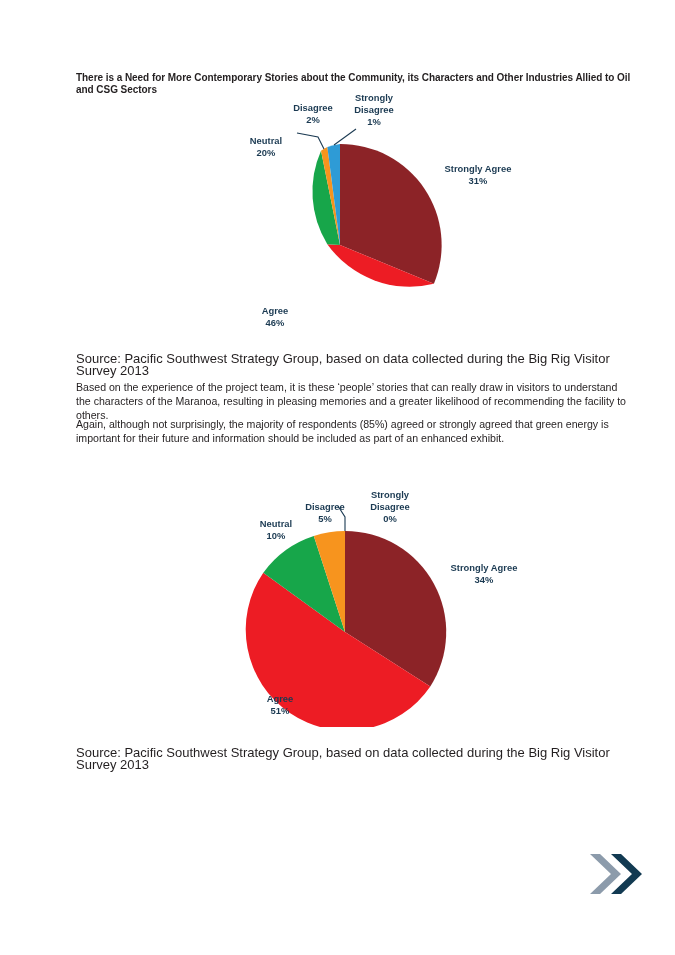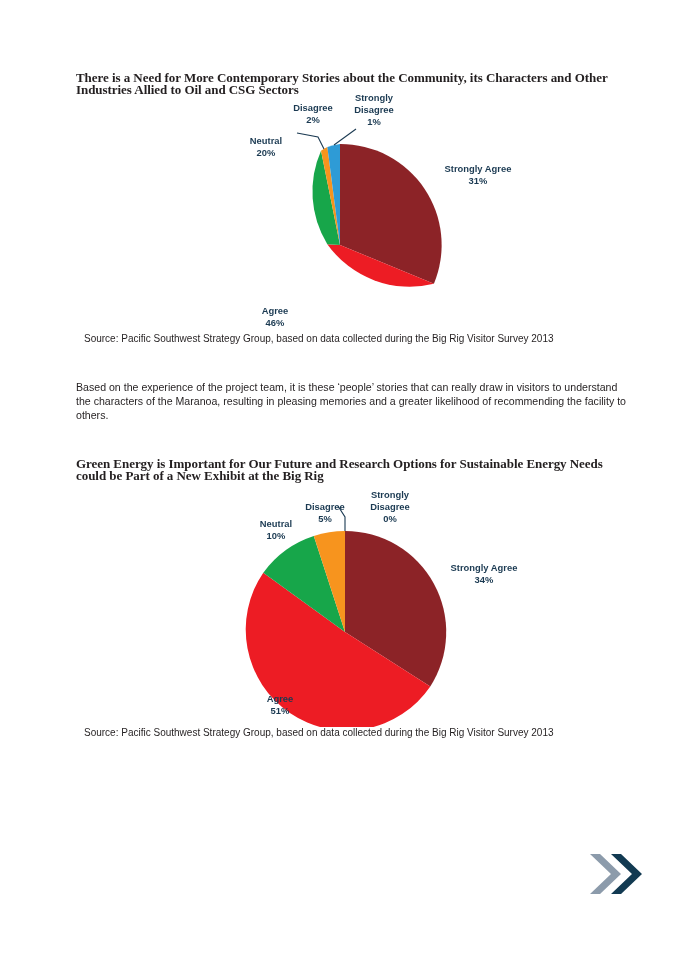--- a/index.html
+++ b/index.html
@@ -18,34 +18,34 @@
   .page {
     position: absolute;
     inset: 0;
   }
 
   
   .figure-title {
     position: absolute;
     left: 76px;
     width: 556px;
-    font-size: 13px;
+    font-size: 10px;
     font-weight: bold;
     line-height: 11.5px;
     color: #231f20;
     letter-spacing: -0.05px;
-    font-family: Liberation Serif, serif;
   }
   .source-line {
     position: absolute;
-    left: 84px;
+    left: 76px;
     width: 560px;
-    font-size: 10px;
+    font-size: 13px;
     line-height: 12px;
     color: #231f20;
+    margin-top: 20px;
   }
   .body-para {
     position: absolute;
     left: 76px;
     width: 552px;
     font-size: 10.6px;
     line-height: 14.2px;
     color: #231f20;
   }
 
@@ -112,22 +112,22 @@
 
       <text class="pie-label" x="275" y="222" text-anchor="middle">Agree</text>
       <text class="pie-label" x="275" y="234" text-anchor="middle">46%</text>
     </svg>
   </div>
 
   <div class="source-line" style="top:333px;">Source: Pacific Southwest Strategy Group, based on data collected during the Big Rig Visitor Survey 2013</div>
 
   <div class="body-para" style="top:380px;">Based on the experience of the project team, it is these ‘people’ stories that can really draw in visitors to understand the characters of the Maranoa, resulting in pleasing memories and a greater likelihood of recommending the facility to others.</div>
 
+  <div class="body-para" style="top:417px;">Again, although not surprisingly, the majority of respondents (85%) agreed or strongly agreed that green energy is important for their future and information should be included as part of an enhanced exhibit.</div>
 
-  <div class="figure-title" style="top:458px;width:556px;">Green Energy is Important for Our Future and Research Options for Sustainable Energy Needs could be Part of a New Exhibit at the Big Rig</div>
 
   <div class="chart" style="top:487px;height:240px;">
     <svg width="675" height="240" viewBox="0 0 675 240">
 
       <path d="M 345 145 L 345 44 A 101 101 0 0 1 430.28 199.43 Z" fill="#8c2327"></path>
 
       <path d="M 345 145 L 430.28 199.43 A 101 101 0 1 1 263.29 85.63 Z" fill="#ed1c24"></path>
 
       <path d="M 345 145 L 263.29 85.63 A 101 101 0 0 1 313.79 48.93 Z" fill="#17a64a"></path>
 

